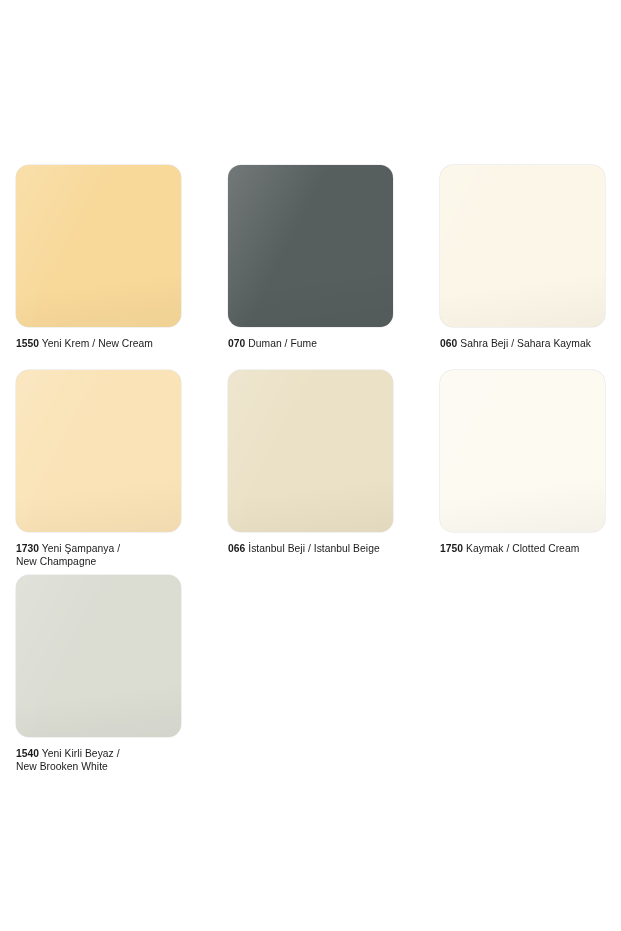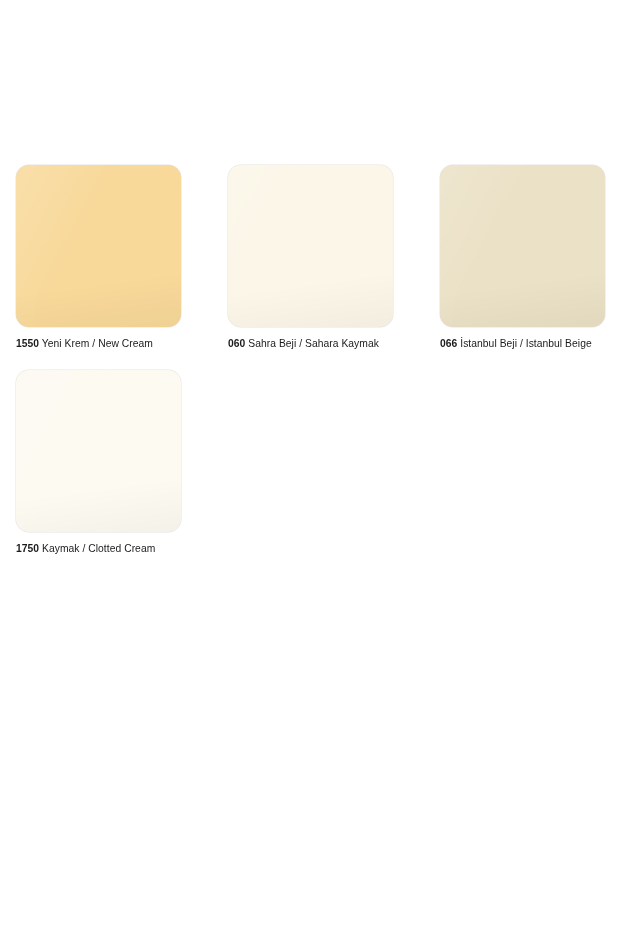--- a/index.html
+++ b/index.html
@@ -83,34 +83,48 @@
 <body style="background-color: rgb(255, 255, 255);">
 
 <div class="palette-sheet">
   <div class="swatch-grid">
 
     <div class="swatch-cell">
       <div class="swatch-chip" style="background-color: rgb(248, 217, 154);"></div>
       <div class="swatch-label"><span class="swatch-code">1550</span> <span class="swatch-name">Yeni Krem / New Cream</span></div>
     </div>
 
+    <div class="swatch-cell">
+      <div class="swatch-chip" style="background-color: rgb(87, 95, 94);"></div>
+      <div class="swatch-label"><span class="swatch-code">070</span> <span class="swatch-name">Duman / Fume</span></div>
+    </div>
 
     <div class="swatch-cell">
       <div class="swatch-chip" style="background-color: rgb(251, 246, 231);"></div>
       <div class="swatch-label"><span class="swatch-code">060</span> <span class="swatch-name">Sahra Beji / Sahara Kaymak</span></div>
     </div>
 
+    <div class="swatch-cell">
+      <div class="swatch-chip" style="background-color: rgb(250, 227, 182);"></div>
+      <div class="swatch-label"><span class="swatch-code">1730</span> <span class="swatch-name">Yeni Şampanya /
+New Champagne</span></div>
+    </div>
 
 
     <div class="swatch-cell">
       <div class="swatch-chip" style="background-color: rgb(235, 225, 198);"></div>
       <div class="swatch-label"><span class="swatch-code">066</span> <span class="swatch-name">İstanbul Beji / Istanbul Beige</span></div>
     </div>
 
     <div class="swatch-cell">
       <div class="swatch-chip" style="background-color: rgb(252, 250, 241);"></div>
       <div class="swatch-label"><span class="swatch-code">1750</span> <span class="swatch-name">Kaymak / Clotted Cream</span></div>
     </div>
 
 
+    <div class="swatch-cell">
+      <div class="swatch-chip" style="background-color: rgb(219, 221, 211);"></div>
+      <div class="swatch-label"><span class="swatch-code">1540</span> <span class="swatch-name">Yeni Kirli Beyaz /
+New Brooken White</span></div>
+    </div>
 
   </div>
 </div>
 
 </body></html>

